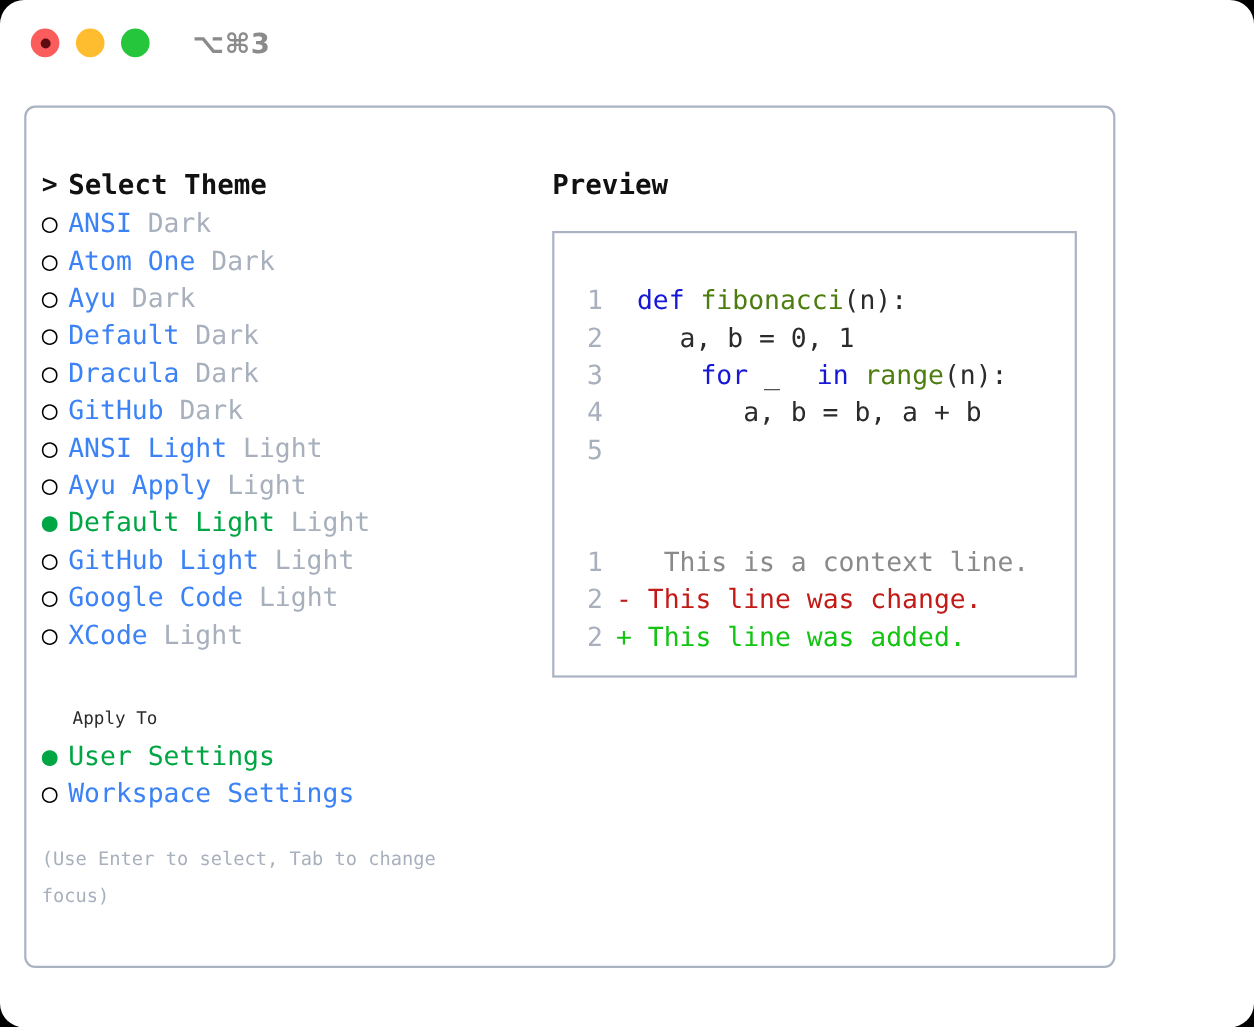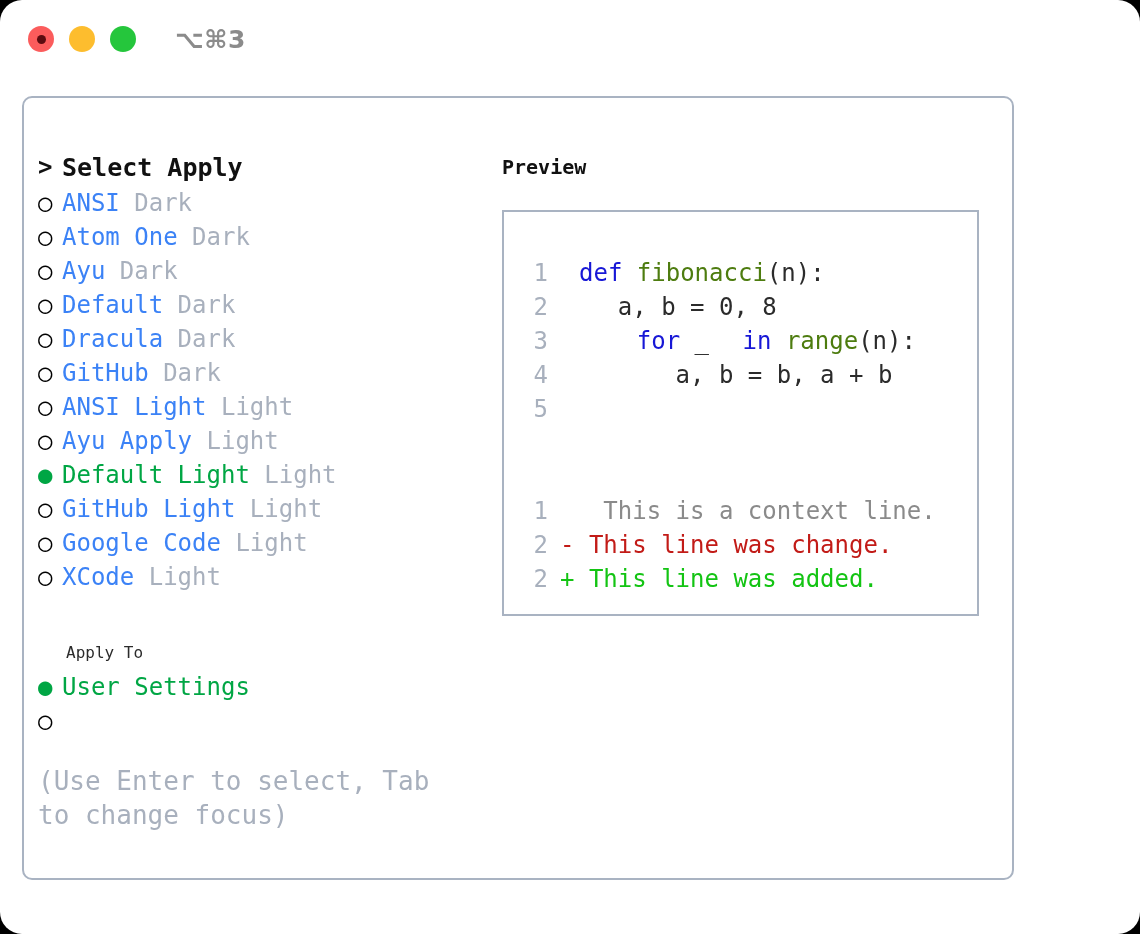--- a/index.html
+++ b/index.html
@@ -131,36 +131,36 @@
     font-size: 16px;
     color: #2b2b2b;
     padding-left: 28px;
     white-space: pre;
   }
 
   .spacer-lg { height: 40px; }
 
   #hint {
     margin-top: 26px;
-    font-size: 26px;
+    font-size: 17px;
     color: #a8b0bd;
     line-height: 34px;
     width: 410px;
     white-space: pre-wrap;
   }
 
   
   #right-col {
     position: absolute;
     left: 478px;
     top: 50px;
     width: 500px;
   }
   #preview-title {
-    font-size: 20px;
+    font-size: 25px;
     font-weight: bold;
     color: #111111;
     height: 38px;
     display: flex;
     align-items: center;
   }
   #preview-box {
     margin-top: 24px;
     width: 477px;
     height: 406px;
@@ -209,21 +209,21 @@
     <div class="dot green"></div>
     <div id="shortcut">⌥⌘3</div>
   </div>
 
   <div id="panel">
     <div id="panel-inner">
 
       <div id="left-col">
 
         <div class="header-row">
-          <span class="marker">&gt;</span><span>Select Apply</span>
+          <span class="marker">&gt;</span><span>Select Theme</span>
         </div>
 
         <div class="row">
           <span class="marker">○</span><span class="label-main">ANSI</span><span class="label-tag">&nbsp;</span><span class="label-tag">Dark</span>
         </div>
         <div class="row">
           <span class="marker">○</span><span class="label-main">Atom One</span><span class="label-tag">&nbsp;</span><span class="label-tag">Dark</span>
         </div>
         <div class="row">
           <span class="marker">○</span><span class="label-main">Ayu</span><span class="label-tag">&nbsp;</span><span class="label-tag">Dark</span>
@@ -257,37 +257,37 @@
         </div>
 
         <div class="spacer-lg"></div>
 
         <div class="section-title">Apply To</div>
 
         <div class="row selected">
           <span class="marker">●</span><span class="label-main">User Settings</span>
         </div>
         <div class="row">
-          <span class="marker">○</span>
+          <span class="marker">○</span><span class="label-main">Workspace Settings</span>
         </div>
 
         <div id="hint">(Use Enter to select, Tab to change focus)</div>
       </div>
 
       <div id="right-col">
         <div id="preview-title">Preview</div>
 
         <div id="preview-box">
 
           <div class="code-line">
             <span class="lineno">1</span><span class="code-text"><span class="tok-kw">def </span><span class="tok-fn">fibonacci</span><span class="tok-plain">(n):</span></span>
           </div>
 
           <div class="code-line">
-            <span class="lineno">2</span><span class="code-text tok-plain">    a, b = 0, 8</span>
+            <span class="lineno">2</span><span class="code-text tok-plain">    a, b = 0, 1</span>
           </div>
 
           <div class="code-line">
             <span class="lineno">3</span><span class="code-text"><span class="tok-plain">    </span><span class="tok-kw">for</span><span class="tok-plain"> _ </span><span class="tok-kw">in</span><span class="tok-plain"> </span><span class="tok-fn">range</span><span class="tok-plain">(n):</span></span>
           </div>
 
           <div class="code-line">
             <span class="lineno">4</span><span class="code-text tok-plain">        a, b = b, a + b</span>
           </div>
 

